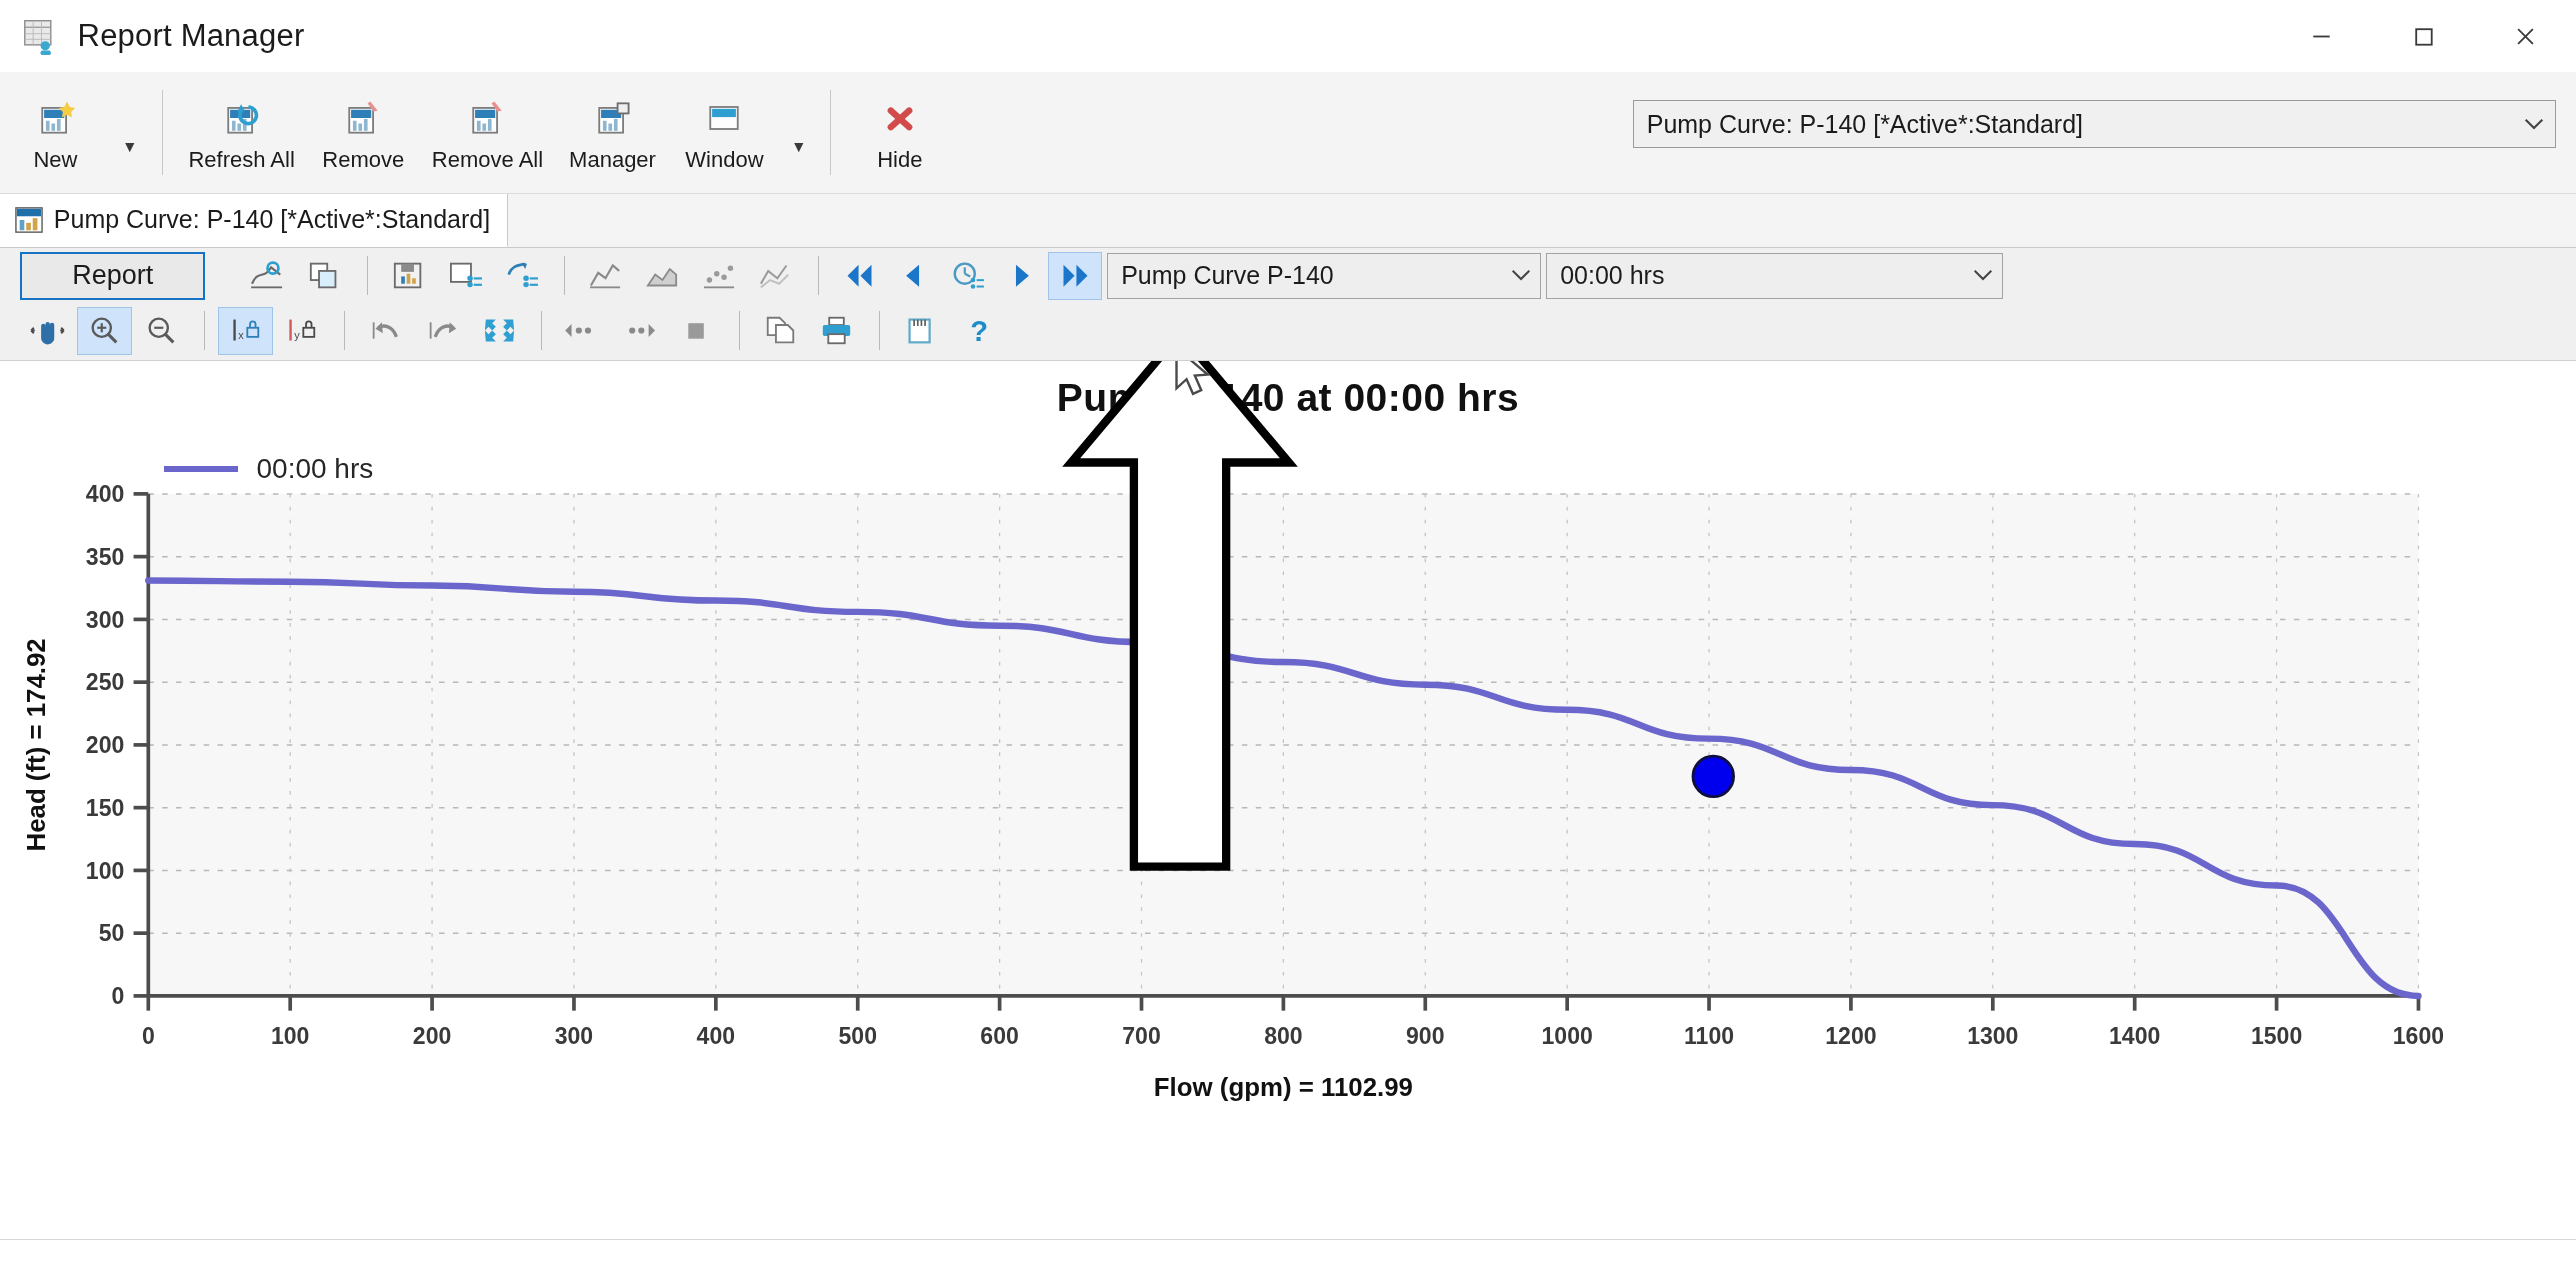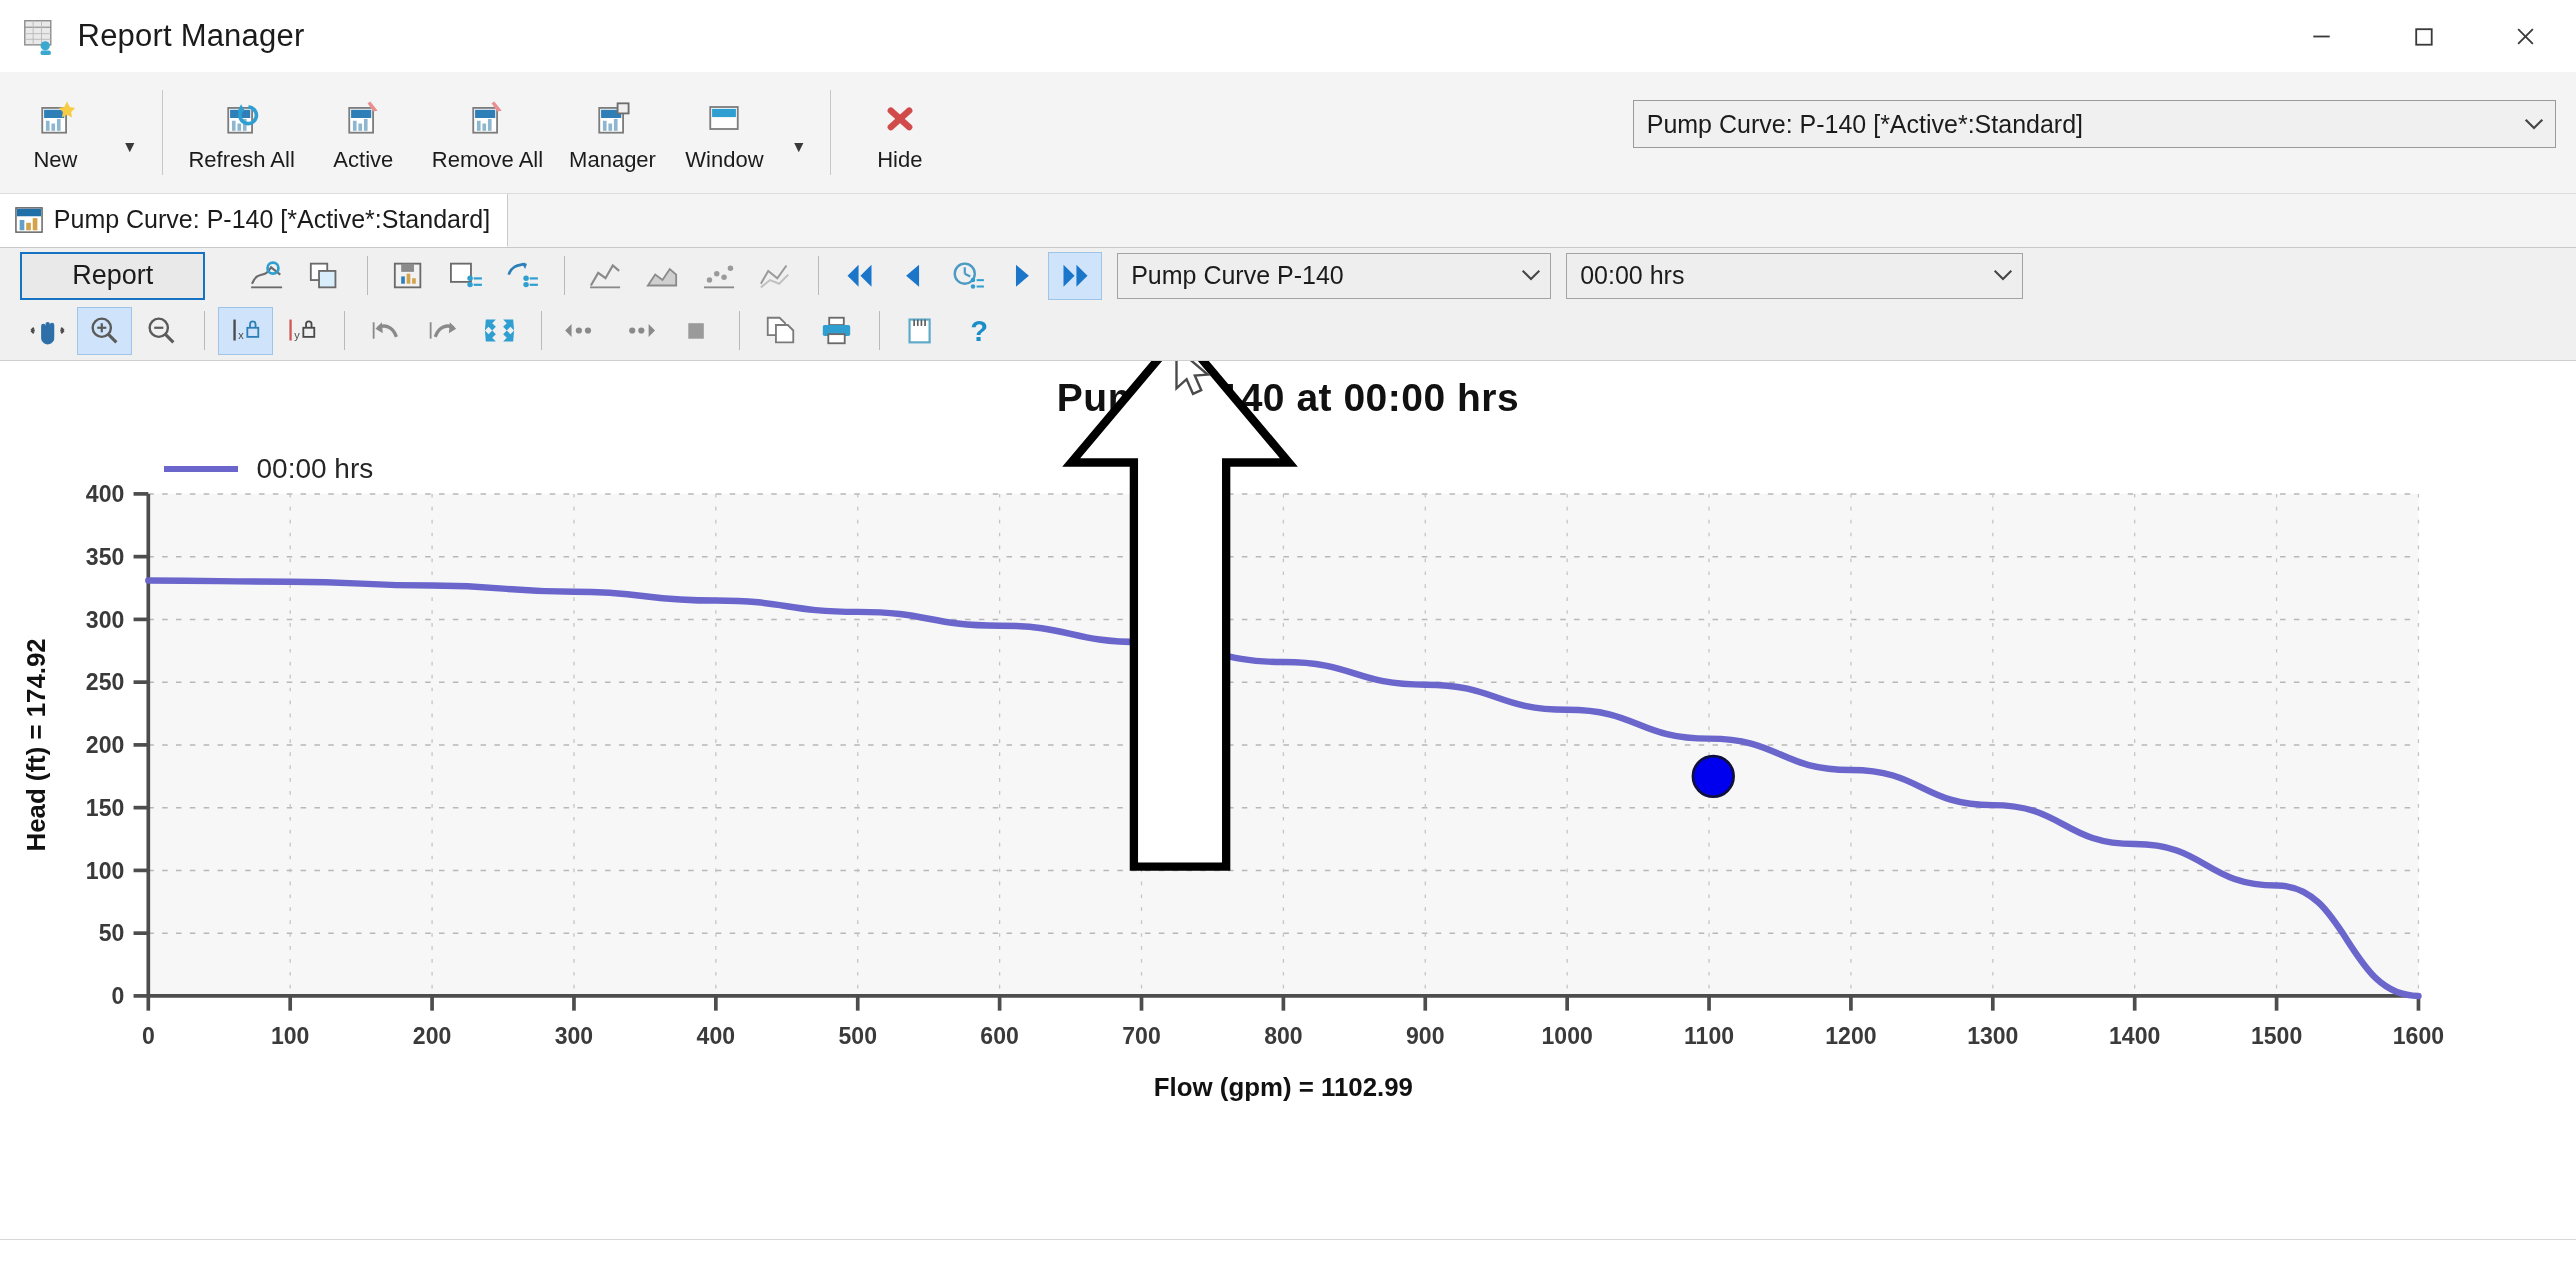--- a/index.html
+++ b/index.html
@@ -173,21 +173,21 @@
     color: #1b76c9;
     border: 0.9px solid transparent;
   }
   .navbtn.hover { background: #cfe4fa; border-color: #9ec4e8; }
   .tool-combo {
     height: 46px;
     background: #eeeeee;
     border: 0.9px solid #a3a3a3;
     display: flex; align-items: center;
     padding: 0 7.4px 0 13px;
-    margin-left: 15px;
+    margin-left: 5px;
   }
   .tool-combo .cval { font-size: 25px; color: #1b1b1b; white-space: nowrap; }
   .tool-combo .spacer { flex: 1; }
 
   
   .chartarea {
     flex: 1 1 auto;
     position: relative;
     background: #ffffff;
     overflow: hidden;
@@ -308,21 +308,21 @@
       <div class="rb-ico">
         <svg width="44" height="44" viewBox="0 0 48 48">
           <rect x="9" y="13" width="26" height="27" fill="#ffffff" stroke="#7d7d7d" stroke-width="2"></rect>
           <rect x="11" y="15" width="22" height="9" fill="#2e7fb8"></rect>
           <rect x="13" y="27" width="4" height="11" fill="#8fb6cf"></rect>
           <rect x="19" y="30" width="4" height="8" fill="#8fb6cf"></rect>
           <rect x="25" y="25" width="4" height="13" fill="#8fb6cf"></rect>
           <path d="M32 6 l8 10 -5 1 -6-9z" fill="#e88f8f"></path>
         </svg>
       </div>
-      <div class="rb-label">Active</div>
+      <div class="rb-label">Remove</div>
     </div>
 
     <div class="rb-btn">
       <div class="rb-ico">
         <svg width="44" height="44" viewBox="0 0 48 48">
           <rect x="9" y="13" width="26" height="27" fill="#ffffff" stroke="#7d7d7d" stroke-width="2"></rect>
           <rect x="11" y="15" width="22" height="9" fill="#2e7fb8"></rect>
           <rect x="13" y="27" width="4" height="11" fill="#8fb6cf"></rect>
           <rect x="19" y="30" width="4" height="8" fill="#8fb6cf"></rect>
           <rect x="25" y="25" width="4" height="13" fill="#8fb6cf"></rect>

